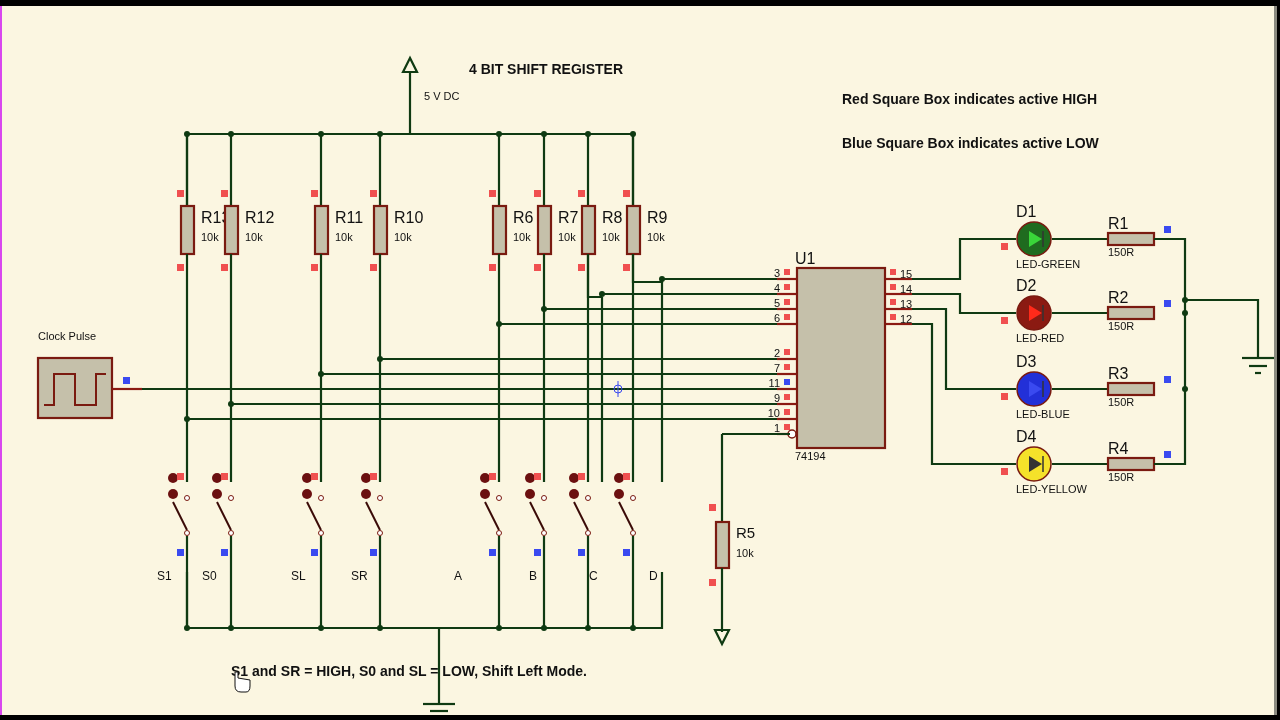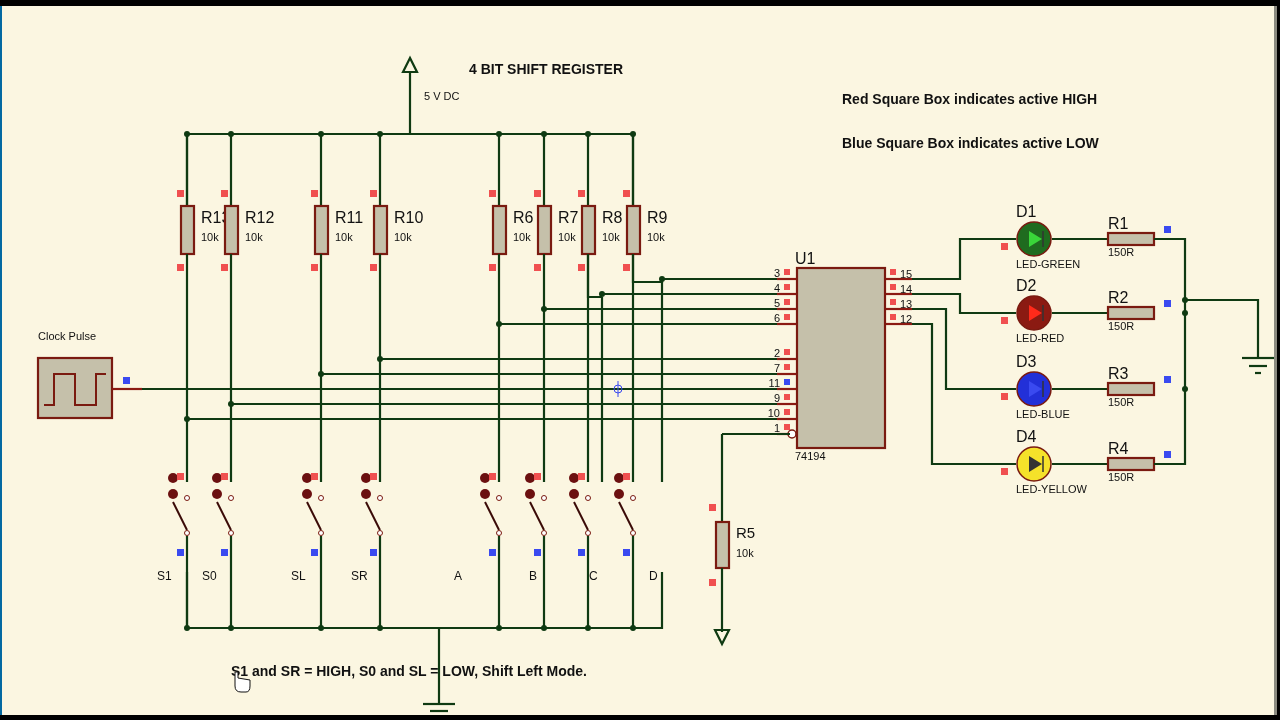--- a/index.html
+++ b/index.html
@@ -1,19 +1,19 @@
 <!DOCTYPE html>
 <html><head>
   <meta charset="utf-8">
   <style>
     html, body { margin:0; padding:0; }
     body { width:1280px; height:720px; background:#000; overflow:hidden; position:relative;
            font-family:"Liberation Sans", sans-serif; }
     #canvas { position:absolute; left:0; top:6px; width:1277px; height:709px; background:#fbf6e1;
-              border-left:2px solid #0369a1; border-right:3px solid #8a8a80; box-sizing:border-box; }
+              border-left:2px solid #d946ef; border-right:3px solid #8a8a80; box-sizing:border-box; }
     svg { position:absolute; left:0; top:0; }
     .wire { stroke:#0f3a12; stroke-width:2.2; fill:none; }
     .pinw { stroke:#8b1a12; stroke-width:2.2; fill:none; }
     .comp { fill:#c5c0aa; stroke:#7a1a10; stroke-width:2.2; }
     .lbl { font-family:"Liberation Sans", sans-serif; fill:#111; }
     .bold { font-weight:bold; }
     .hi { fill:#f05050; }
     .lo { fill:#3a4af0; }
     .dot { fill:#0f3a12; }
   </style>

